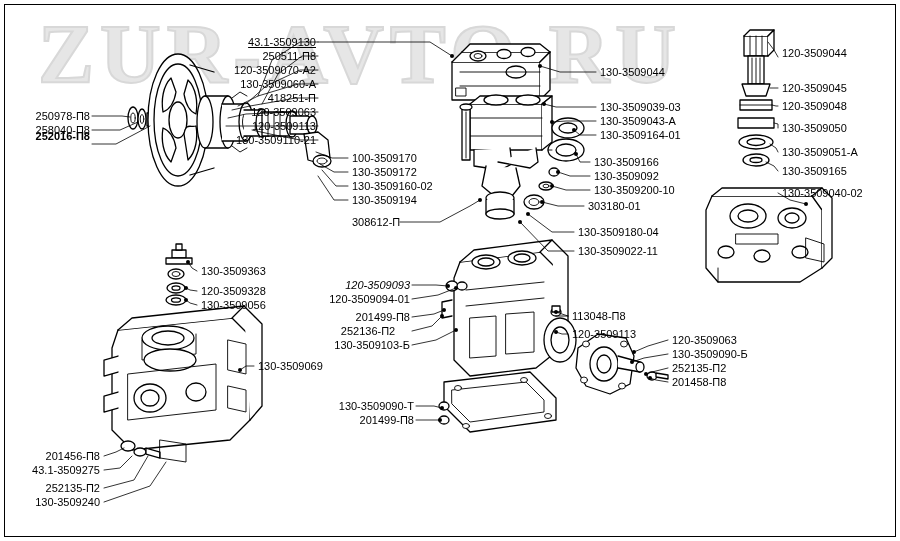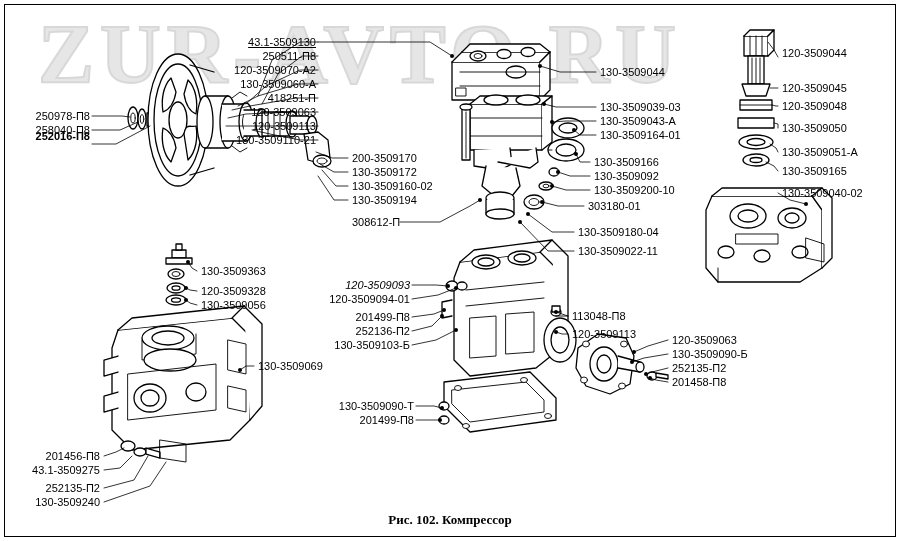--- a/index.html
+++ b/index.html
@@ -417,21 +417,21 @@
 
   <div class="label r" style="left:216px;width:100px;top:36px;text-decoration:underline;">43.1-3509130</div>
   <div class="label r" style="left:216px;width:100px;top:50px;">250511-П8</div>
   <div class="label r" style="left:206px;width:110px;top:64px;">120-3509070-А2</div>
   <div class="label r" style="left:206px;width:110px;top:78px;">130-3509060-А</div>
   <div class="label r" style="left:216px;width:100px;top:92px;">418251-П</div>
   <div class="label r" style="left:216px;width:100px;top:106px;">120-3509063</div>
   <div class="label r" style="left:216px;width:100px;top:120px;">120-3509113</div>
   <div class="label r" style="left:206px;width:110px;top:134px;">130-3509110-21</div>
 
-  <div class="label" style="left:352px;top:152px;">200-3509170</div>
+  <div class="label" style="left:352px;top:152px;">100-3509170</div>
   <div class="label" style="left:352px;top:166px;">130-3509172</div>
   <div class="label" style="left:352px;top:180px;">130-3509160-02</div>
   <div class="label" style="left:352px;top:194px;">130-3509194</div>
   <div class="label" style="left:352px;top:216px;">308612-П</div>
 
   <div class="label" style="left:600px;top:66px;">130-3509044</div>
   <div class="label" style="left:600px;top:101px;">130-3509039-03</div>
   <div class="label" style="left:600px;top:115px;">130-3509043-А</div>
   <div class="label" style="left:600px;top:129px;">130-3509164-01</div>
   <div class="label" style="left:594px;top:156px;">130-3509166</div>
@@ -454,27 +454,26 @@
   <div class="label" style="left:201px;top:299px;">130-3509056</div>
   <div class="label" style="left:258px;top:360px;">130-3509069</div>
   <div class="label r" style="left:10px;width:90px;top:450px;">201456-П8</div>
   <div class="label r" style="left:0;width:100px;top:464px;">43.1-3509275</div>
   <div class="label r" style="left:10px;width:90px;top:482px;">252135-П2</div>
   <div class="label r" style="left:0;width:100px;top:496px;">130-3509240</div>
 
   <div class="label r" style="left:318px;width:92px;top:279px;font-style:italic;">120-3509093</div>
   <div class="label r" style="left:308px;width:102px;top:293px;">120-3509094-01</div>
   <div class="label r" style="left:326px;width:84px;top:311px;">201499-П8</div>
-  <div class="label r" style="left:326px;width:84px;top:325px;">252136-П2</div>
+  <div class="label r" style="left:326px;width:84px;top:325px;text-align:center;">252136-П2</div>
   <div class="label r" style="left:312px;width:98px;top:339px;">130-3509103-Б</div>
   <div class="label r" style="left:312px;width:102px;top:400px;">130-3509090-Т</div>
   <div class="label r" style="left:330px;width:84px;top:414px;">201499-П8</div>
 
   <div class="label" style="left:572px;top:310px;">113048-П8</div>
   <div class="label" style="left:572px;top:328px;">120-3509113</div>
   <div class="label" style="left:672px;top:334px;">120-3509063</div>
   <div class="label" style="left:672px;top:348px;">130-3509090-Б</div>
   <div class="label" style="left:672px;top:362px;">252135-П2</div>
   <div class="label" style="left:672px;top:376px;">201458-П8</div>
 
-  <div class="caption">Рис. 102. Компрессор</div>
 
 </div>
 
 </body></html>

